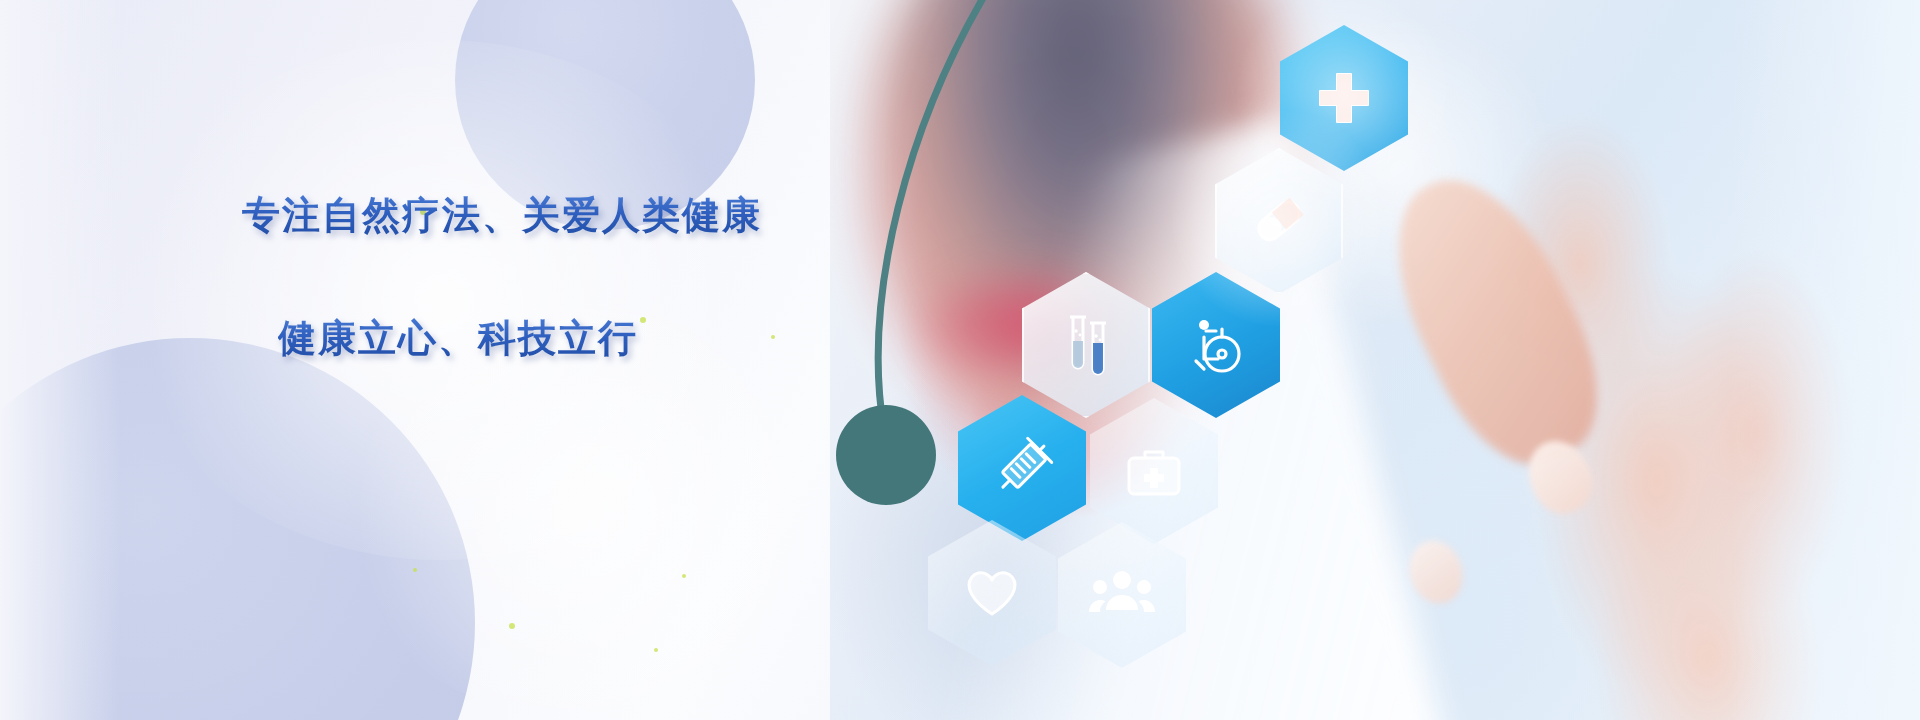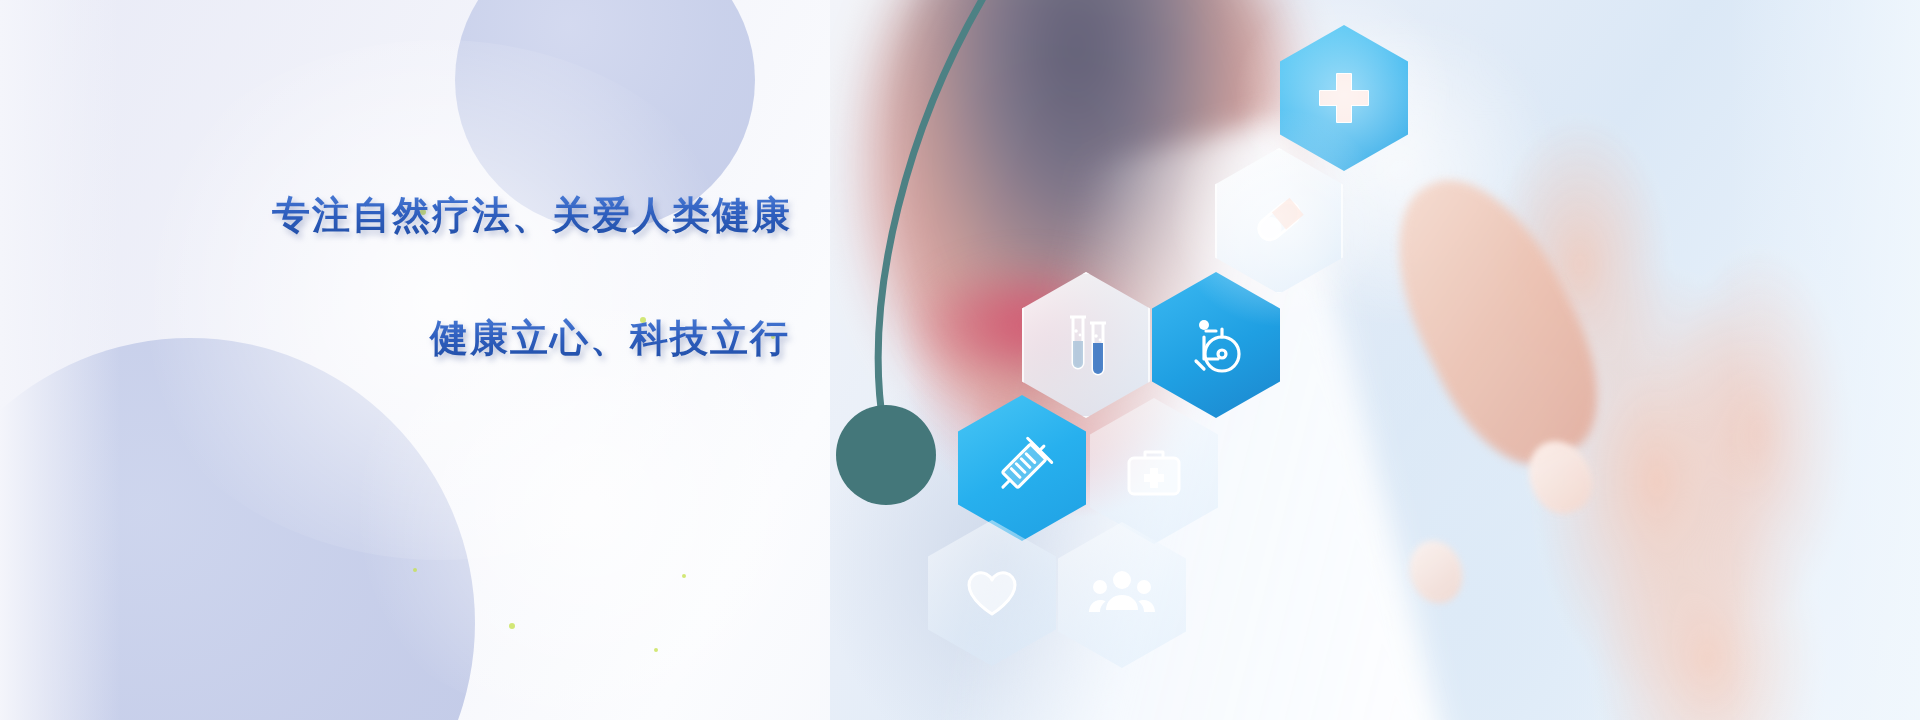--- a/index.html
+++ b/index.html
@@ -38,38 +38,38 @@
     left:330px; top:300px; width:520px; height:420px;
     background:radial-gradient(circle at 50% 50%, rgba(255,255,255,.7) 0%, rgba(255,255,255,0) 70%);
   }
 
   
   .speck { position:absolute; background:#c4e04a; border-radius:50%; opacity:.75; }
 
   
   .headline {
     position:absolute;
-    left:272px; top:190px;
+    left:242px; top:190px;
     width:640px;
     z-index:6;
   }
   .line {
     font-size:38px;
     font-weight:bold;
     letter-spacing:2px;
     color:#2a58b8;
     background:linear-gradient(180deg,#4e7fd8 0%,#2f5fbf 45%,#204da5 100%);
     -webkit-background-clip:text;
     background-clip:text;
     -webkit-text-fill-color:transparent;
     filter:drop-shadow(3px 4px 3px rgba(70,90,150,.35));
     white-space:nowrap;
   }
   .line-1 { margin-left:0px; }
-  .line-2 { margin-left:36px; margin-top:72px;text-align:center; }
+  .line-2 { margin-left:36px; margin-top:72px; }
 
   
   .photo {
     position:absolute;
     left:830px; top:0;
     width:1090px; height:720px;
     overflow:hidden;
   }
   .photo-bg {
     position:absolute; inset:0;

